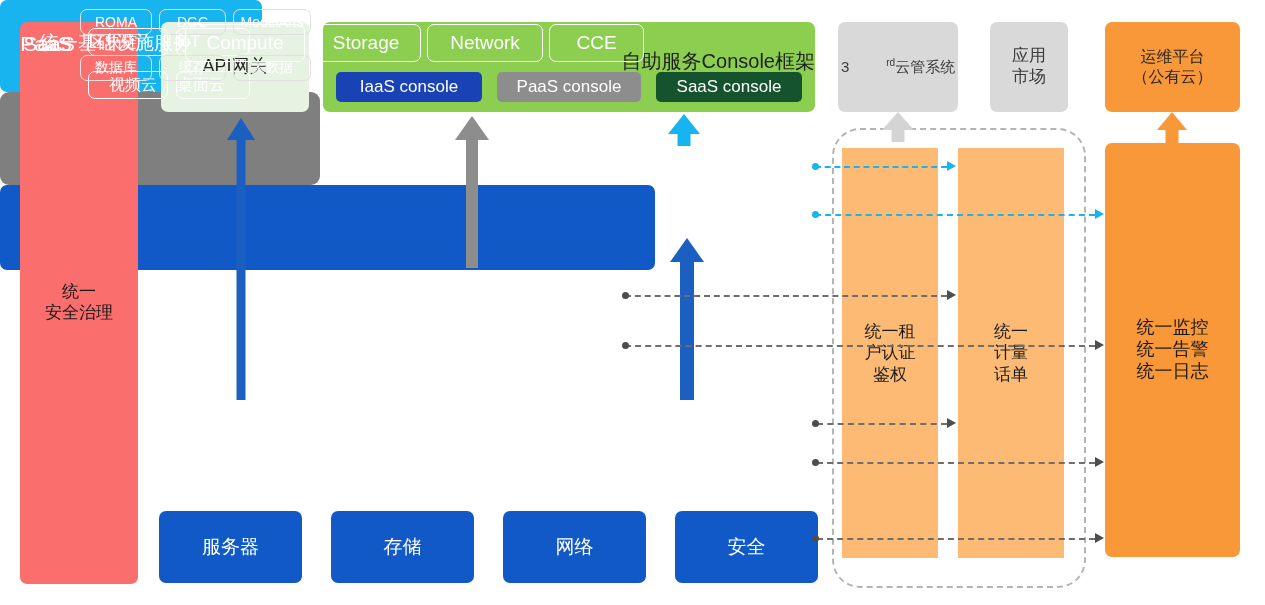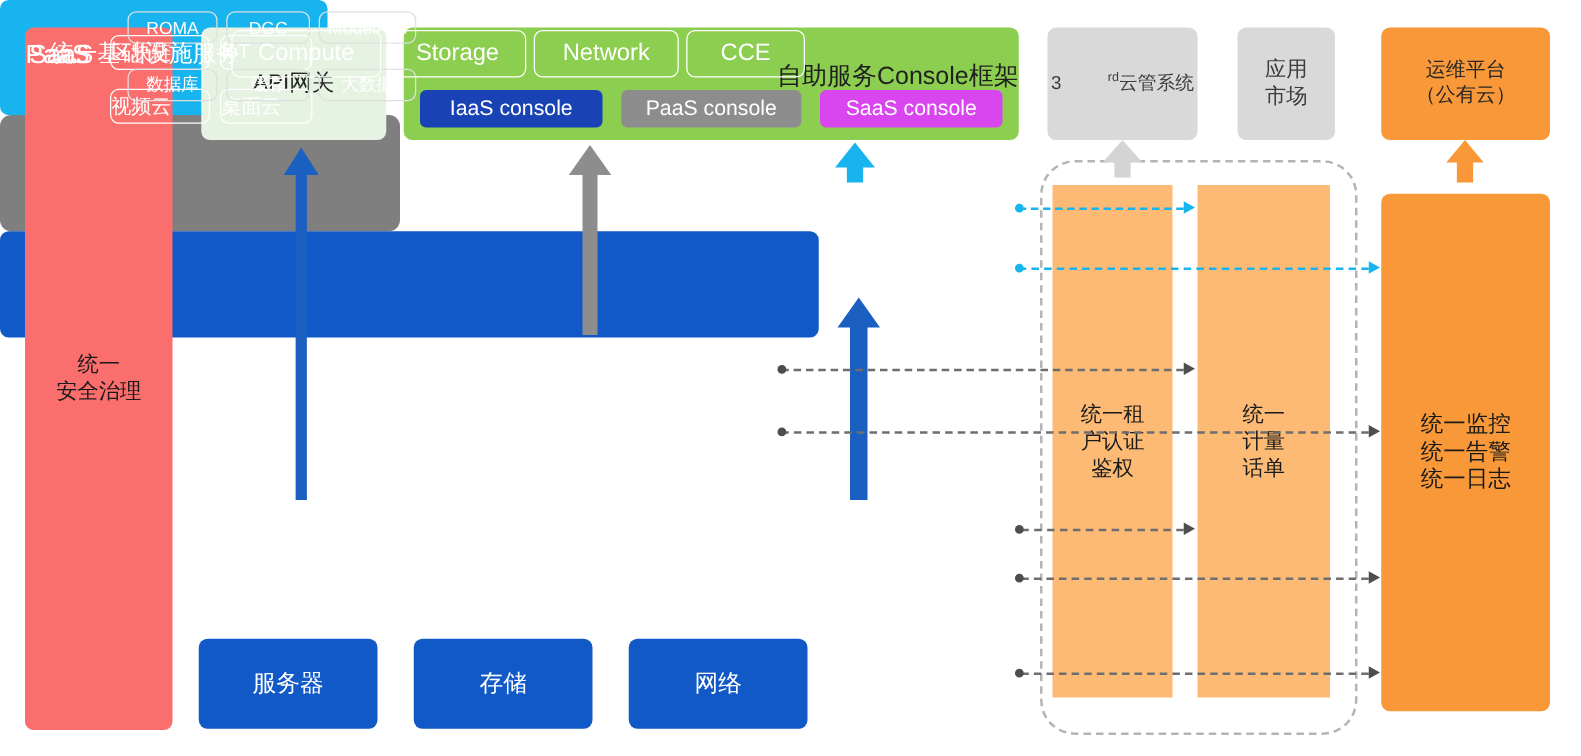--- a/index.html
+++ b/index.html
@@ -68,21 +68,21 @@
     border-radius: 5px;
     display: flex;
     align-items: center;
     justify-content: center;
     color: #ffffff;
     font-size: 17px;
     box-sizing: border-box;
   }
   #chip-iaas { left: 13px;  width: 146px; background: #1943b5; }
   #chip-paas { left: 174px; width: 144px; background: #8d8d8d; }
-  #chip-saas { left: 333px; width: 146px; background: #d946ef; }
+  #chip-saas { left: 333px; width: 146px; background: #14532d; }
 
   
   #third-party-cms {
     left: 838px; top: 22px; width: 120px; height: 90px;
     background: #d9d9d9; border-radius: 7px;
     color: #3c3c3c; font-size: 15px;
   }
   #third-party-cms sup { font-size: 10px; vertical-align: super; margin-left: 37px; }
   #app-market {
     left: 990px; top: 22px; width: 78px; height: 90px;
@@ -90,21 +90,21 @@
     color: #3c3c3c; font-size: 17px;
   }
 
   
   #ops-platform-top {
     left: 1105px; top: 22px; width: 135px; height: 90px;
     background: #f89838; border-radius: 7px;
     color: #262626; font-size: 16px;
   }
   #ops-platform-body {
-    left: 1105px; top: 155px; width: 135px; height: 414px;
+    left: 1105px; top: 143px; width: 135px; height: 414px;
     background: #f89838; border-radius: 7px;
     color: #1a1a1a; font-size: 18px;
   }
 
   
   #saas-block {
     left: 553px; top: 146px; width: 262px; height: 92px;
     background: #17b4f0; border-radius: 7px;
     display: block;
   }
@@ -113,38 +113,38 @@
     text-align: center; color: #ffffff; font-size: 21px;
   }
   .saas-chip {
     position: absolute; height: 28px;
     border: 1.6px solid #ffffff; border-radius: 7px;
     display: flex; align-items: center; justify-content: flex-start;
     color: #ffffff; font-size: 16px; box-sizing: border-box; margin-top: 20px;
   }
   #saas-chip-0 { left: 88px;  top: 8px;  width: 80px; }
   #saas-chip-1 { left: 176px; top: 8px;  width: 74px; }
-  #saas-chip-2 { left: 88px;  top: 51px; width: 80px; }
+  #saas-chip-2 { left: 88px;  top: 51px; width: 80px; padding-left: 20px; }
   #saas-chip-3 { left: 176px; top: 51px; width: 74px; }
 
   
   #paas-block {
     left: 305px; top: 268px; width: 320px; height: 93px;
     background: #7f7f7f; border-radius: 9px;
     display: block;
   }
   #paas-label {
     position: absolute; left: 10px; top: 32px; width: 72px;
     text-align: center; color: #ffffff; font-size: 21px;
   }
   .paas-chip {
     position: absolute; height: 26px;
     border: 1.6px solid #e0e0e0; border-radius: 7px;
     display: flex; align-items: center; justify-content: center;
-    color: #ffffff; font-size: 14px; box-sizing: border-box; margin-left: 22px;
+    color: #ffffff; font-size: 14px; box-sizing: border-box;
   }
   #paas-chip-0 { left: 80px;  top: 9px;  width: 72px; }
   #paas-chip-1 { left: 159px; top: 9px;  width: 67px; }
   #paas-chip-2 { left: 233px; top: 9px;  width: 78px; }
   #paas-chip-3 { left: 80px;  top: 55px; width: 72px; }
   #paas-chip-4 { left: 159px; top: 55px; width: 67px; }
   #paas-chip-5 { left: 233px; top: 55px; width: 78px; }
 
   
   #infra-bar {
@@ -352,20 +352,23 @@
 
   <div class="resource-box" id="resource-0">
     <span>服务器</span>
   </div>
   <div class="resource-box" id="resource-1">
     <span>存储</span>
   </div>
   <div class="resource-box" id="resource-2">
     <span>网络</span>
   </div>
+  <div class="resource-box" id="resource-3">
+    <span>安全</span>
+  </div>
 
   <div class="arrow-up" style="left:227px; top:118px; width:28px; height:282px;">
     <div class="shaft" style="width:9px; height:268px; background:#1b5fc1;"></div>
     <div class="head" style="border-left-width:14px; border-right-width:14px; border-bottom-width:22px; border-bottom-color:#1b5fc1;"></div>
   </div>
 
   <div class="arrow-up" style="left:455px; top:116px; width:34px; height:152px;">
     <div class="shaft" style="width:12px; height:134px; background:#8d8d8d;"></div>
     <div class="head" style="border-left-width:17px; border-right-width:17px; border-bottom-width:24px; border-bottom-color:#8d8d8d;"></div>
   </div>

